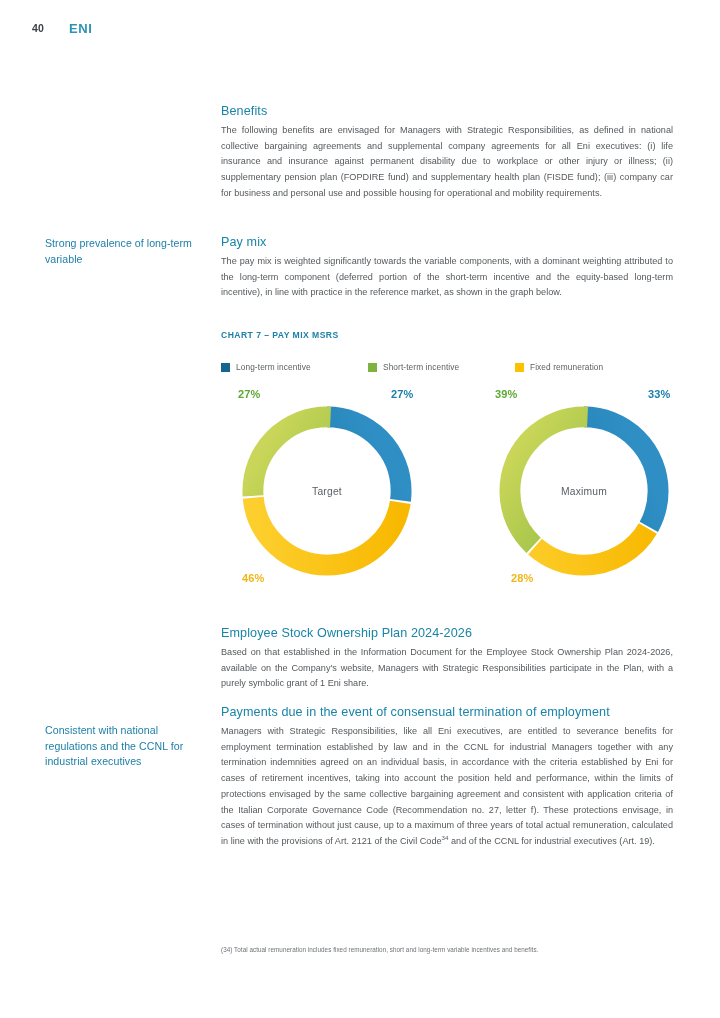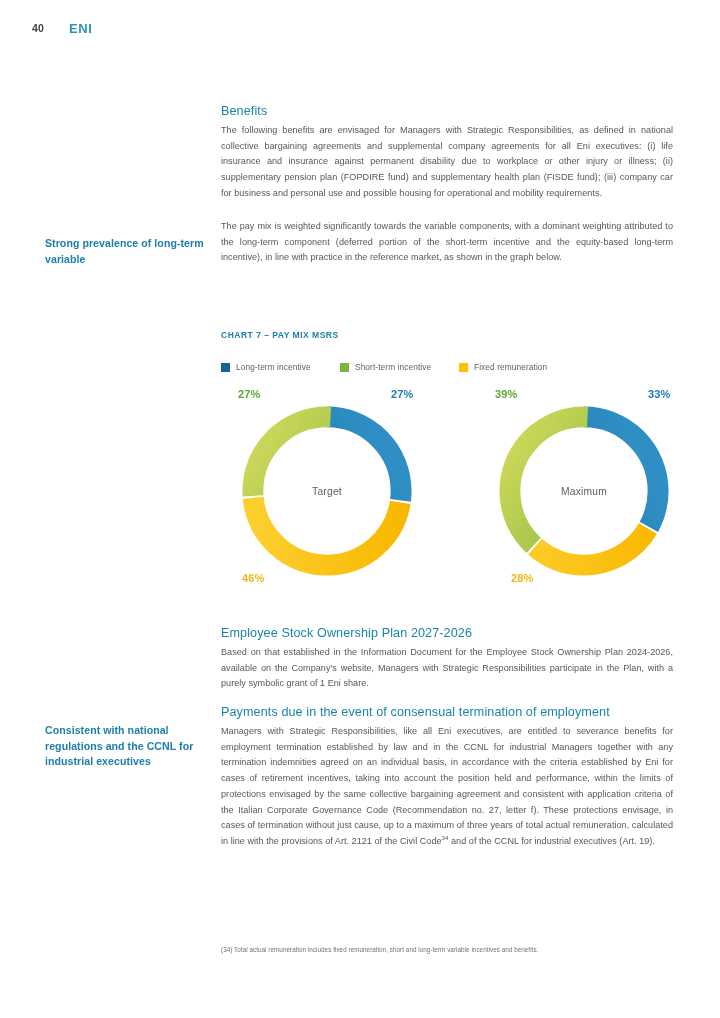--- a/index.html
+++ b/index.html
@@ -45,21 +45,21 @@
     color: #b9c2c6;
     letter-spacing: 0.52px;
   }
 
   
   .margin-note {
     position: absolute;
     left: 45px;
     width: 165px;
     font-size: 10.6px;
-    font-weight: bold;
+    font-weight: normal;
     line-height: 15.5px;
     color: #1c7fa8;
     letter-spacing: 0.05px;
   }
   .content {
     position: absolute;
     left: 221px;
     width: 452px;
   }
 
@@ -103,21 +103,21 @@
     margin: 0 0 22px 0;
   }
   .legend {
     display: flex;
     margin: 0 0 10px 0;
   }
   .legend-item {
     display: flex;
     align-items: flex-end;
     gap: 6px;
-    width: 119px;
+    width: 147px;
   }
   .legend-swatch {
     width: 9px;
     height: 9px;
     flex: 0 0 auto;
   }
   .legend-label {
     font-size: 8.3px;
     color: #5b6164;
     letter-spacing: 0.1px;
@@ -193,20 +193,21 @@
   <span class="header-brand">ENI</span>
 </div>
 
 <div class="content" id="benefits-block">
   <h2 class="section-heading">Benefits</h2>
   <p class="body-text">The following benefits are envisaged for Managers with Strategic Responsibilities, as defined in national collective bargaining agreements and supplemental company agreements for all Eni executives: (i) life insurance and insurance against permanent disability due to workplace or other injury or illness; (ii) supplementary pension plan (FOPDIRE fund) and supplementary health plan (FISDE fund); (iii) company car for business and personal use and possible housing for operational and mobility requirements.</p>
 </div>
 
 <div class="margin-note" id="paymix-note">Strong prevalence of long-term variable</div>
 <div class="content" id="paymix-block">
+  <h2 class="section-heading">Pay mix</h2>
   <p class="body-text">The pay mix is weighted significantly towards the variable components, with a dominant weighting attributed to the long-term component (deferred portion of the short-term incentive and the equity-based long-term incentive), in line with practice in the reference market, as shown in the graph below.</p>
 </div>
 
 <div class="content" id="chart-block">
   <div class="chart-title">CHART 7 – PAY MIX MSRS</div>
 
   <div class="legend">
     <div class="legend-item">
       <span class="legend-swatch" id="sw0" style="background: rgb(22, 101, 143);"></span>
       <span class="legend-label">Long-term incentive</span>
@@ -282,21 +283,21 @@
       <div class="donut-center-label">Maximum</div>
       <span class="pct pct-blue" id="m-blue">33%</span>
       <span class="pct pct-yellow" id="m-yellow">28%</span>
       <span class="pct pct-green" id="m-green">39%</span>
     </div>
 
   </div>
 </div>
 
 <div class="content" id="esop-block">
-  <h2 class="section-heading">Employee Stock Ownership Plan 2027-2026</h2>
+  <h2 class="section-heading">Employee Stock Ownership Plan 2024-2026</h2>
   <p class="body-text">Based on that established in the Information Document for the Employee Stock Ownership Plan 2024-2026, available on the Company's website, Managers with Strategic Responsibilities participate in the Plan, with a purely symbolic grant of 1 Eni share.</p>
 </div>
 
 <div class="margin-note" id="payments-note">Consistent with national regulations and the CCNL for industrial executives</div>
 <div class="content" id="payments-block">
   <h2 class="section-heading">Payments due in the event of consensual termination of employment</h2>
   <p class="body-text"><span>Managers with Strategic Responsibilities, like all Eni executives, are entitled to severance benefits for employment termination established by law and in the CCNL for industrial Managers together with any termination indemnities agreed on an individual basis, in accordance with the criteria established by Eni for cases of retirement incentives, taking into account the position held and performance, within the limits of protections envisaged by the same collective bargaining agreement and consistent with application criteria of the Italian Corporate Governance Code (Recommendation no. 27, letter f). These protections envisage, in cases of termination without just cause, up to a maximum of three years of total actual remuneration, calculated in line with the provisions of Art. 2121 of the Civil Code</span><sup>34</sup><span> and of the CCNL for industrial executives (Art. 19).</span></p>
 </div>
 
 <div class="footnote">(34) Total actual remuneration includes fixed remuneration, short and long-term variable incentives and benefits.</div>

